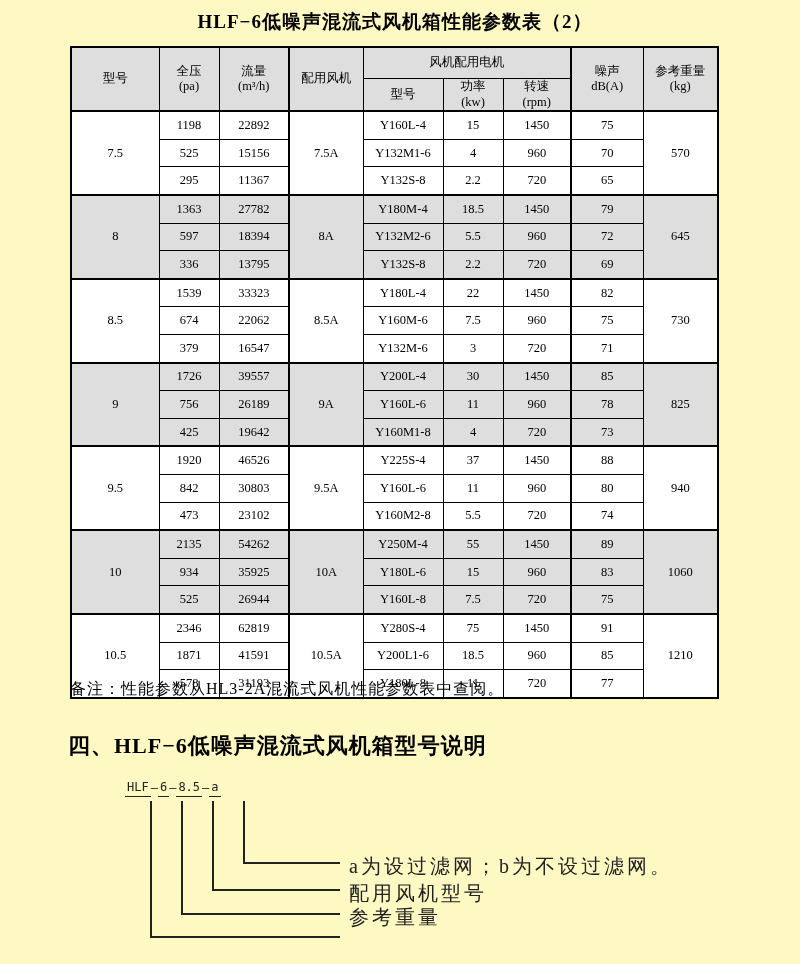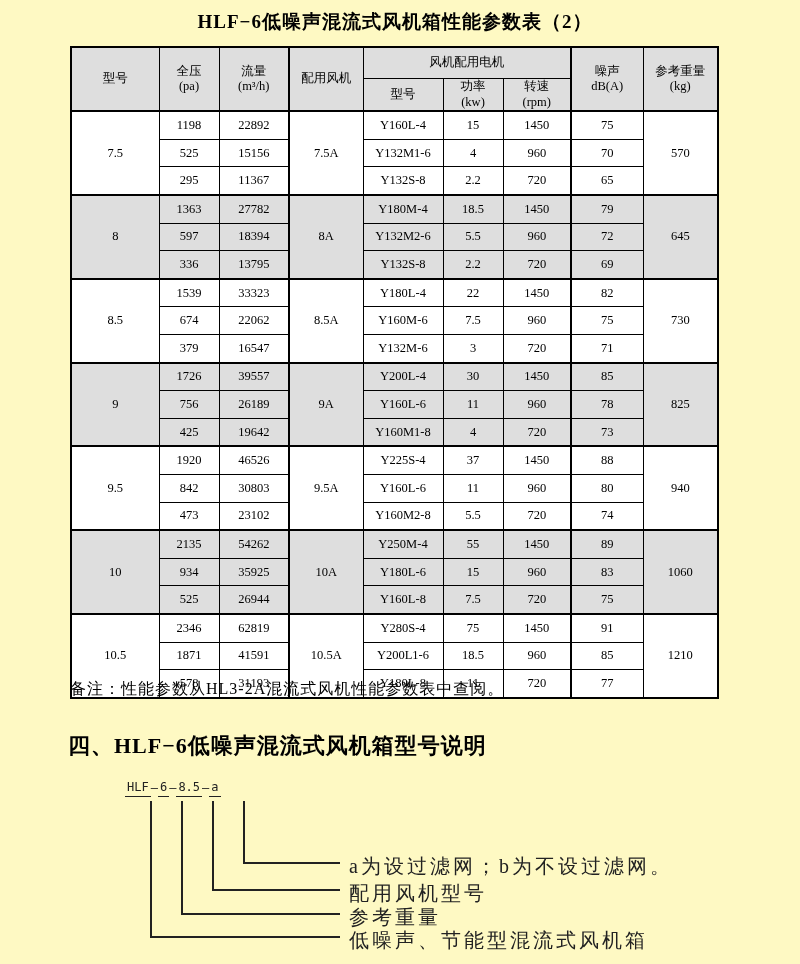--- a/index.html
+++ b/index.html
@@ -299,15 +299,14 @@
   <div class="ln vln" style="left:243px; top:801px; height:62px;"></div>
 
   <div class="ln hln" style="left:243px; top:862px; width:97px;"></div>
   <div class="ln hln" style="left:212px; top:889px; width:128px;"></div>
   <div class="ln hln" style="left:181px; top:913px; width:159px;"></div>
   <div class="ln hln" style="left:150px; top:936px; width:190px;"></div>
 
   <div class="dg-label" style="top:853px;">a为设过滤网；b为不设过滤网。</div>
   <div class="dg-label" style="top:880px;">配用风机型号</div>
   <div class="dg-label" style="top:904px;">参考重量</div>
-  <div class="dg-label" style="top:927px;">低噪声、节能型混流式风机箱</div>
 
 </div>
 
 </body></html>

